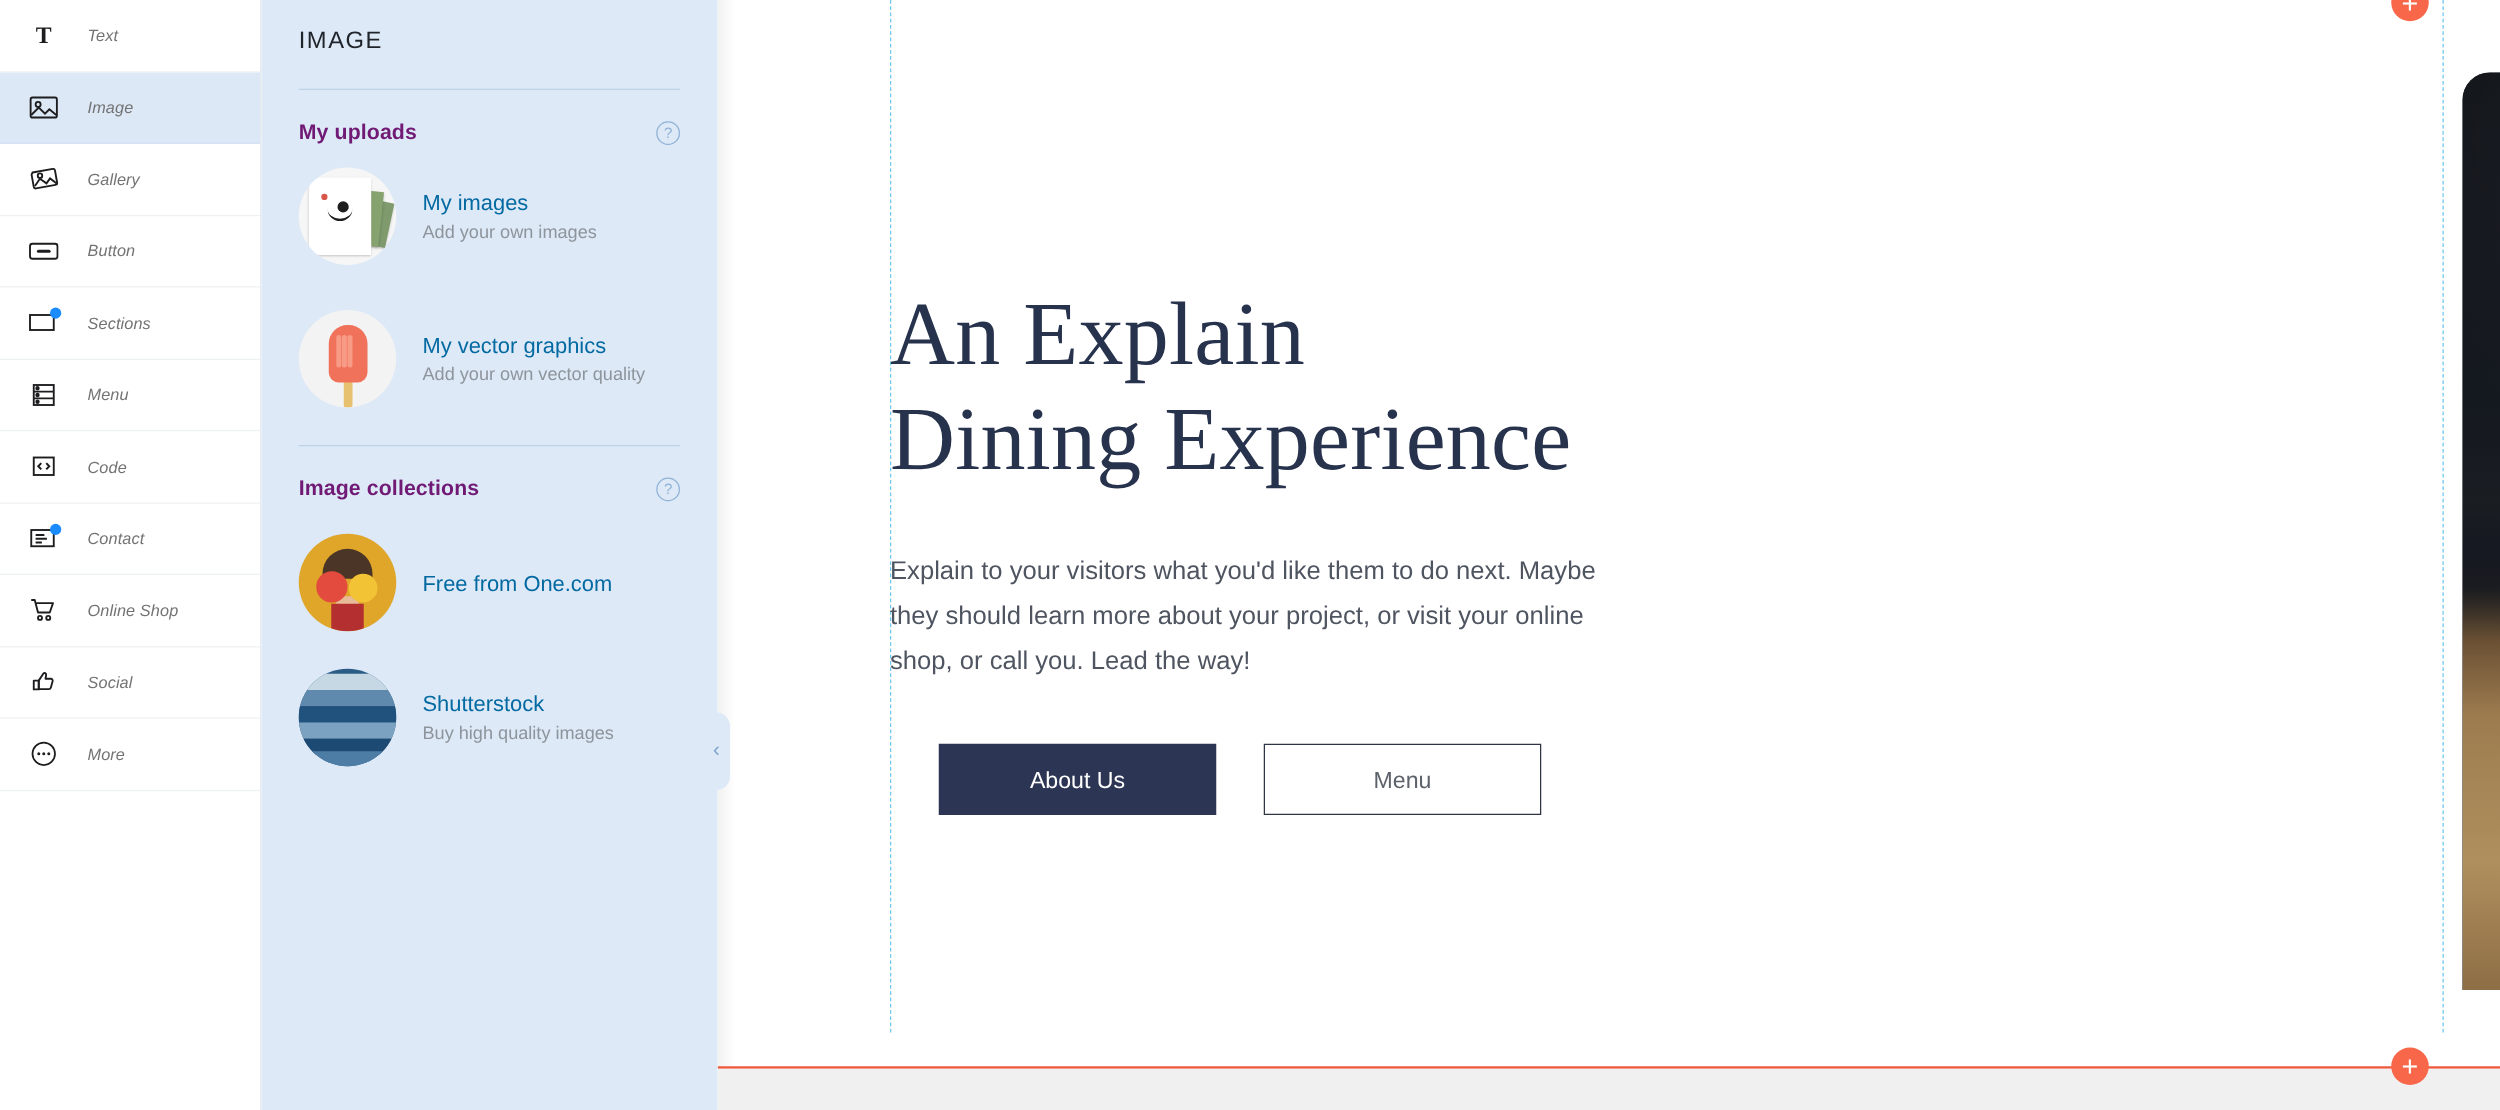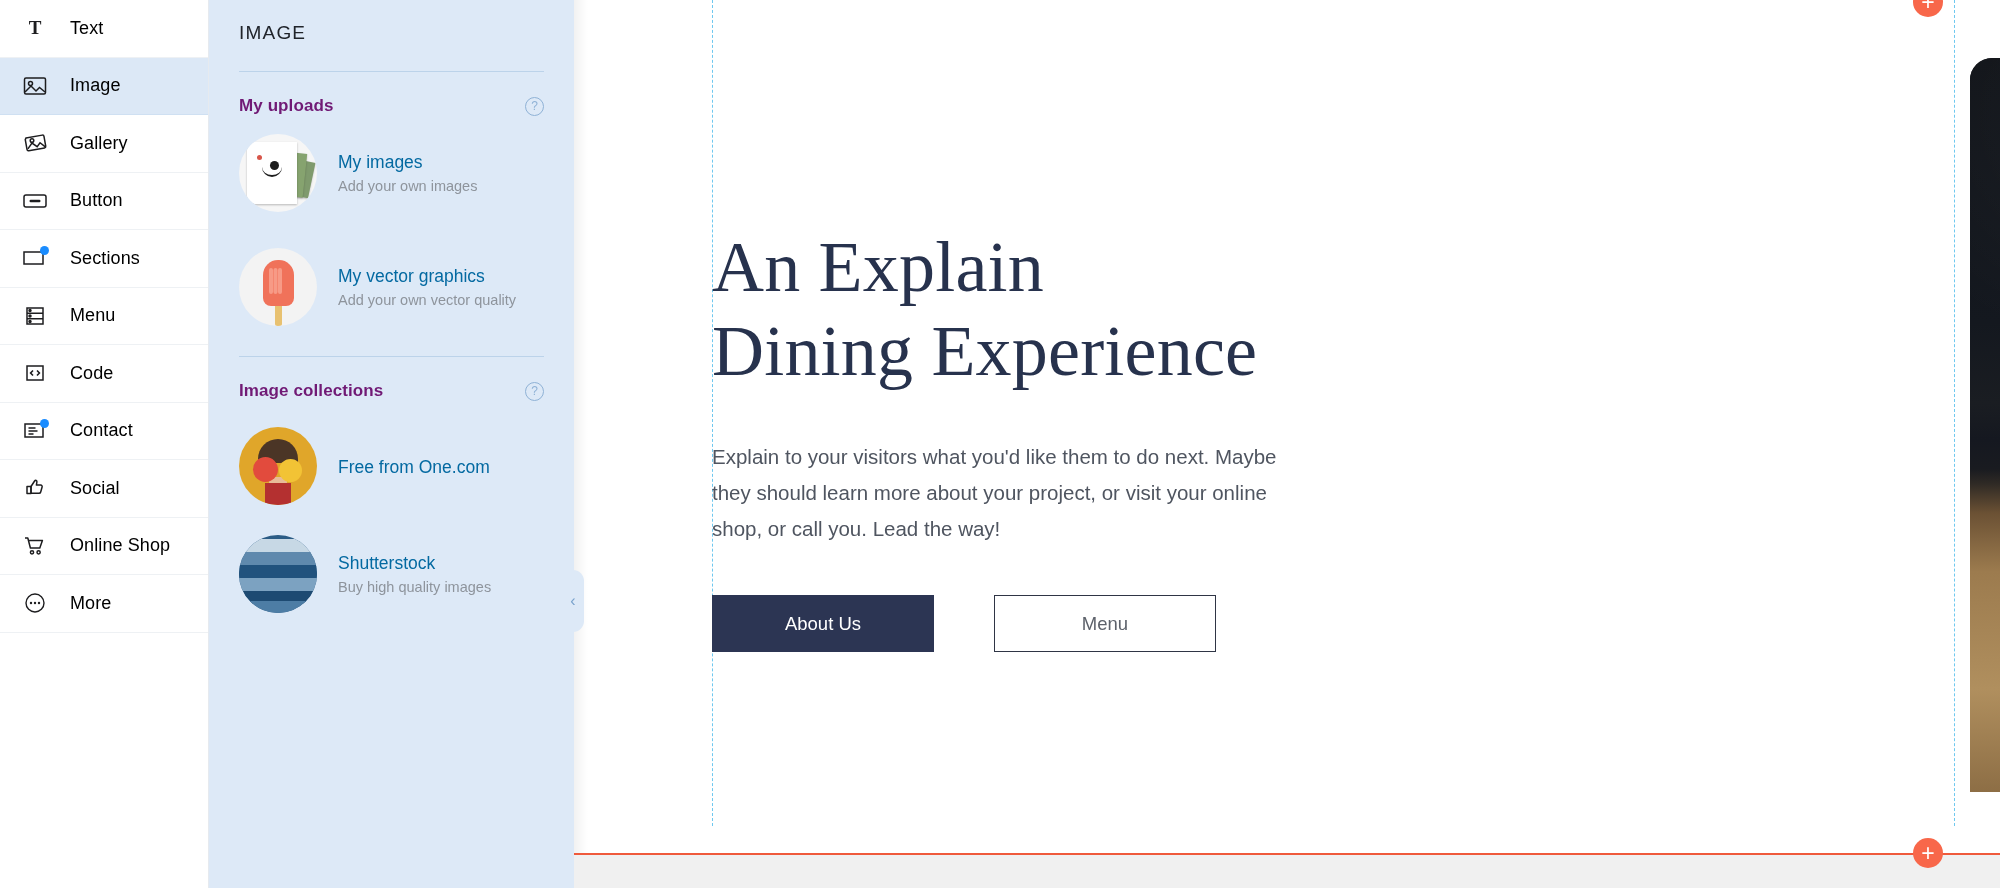--- a/index.html
+++ b/index.html
@@ -19,21 +19,21 @@
   .rail-item {
     height: 57.5px; display: flex; align-items: center;
     padding-left: 22px; gap: 22px;
     border-bottom: 1px solid #eef1f4; cursor: pointer;
     position: relative;
   }
   .rail-item.active { background: #dce8f6; border-bottom-color: #cfe0f2; }
   .rail-icon { width: 26px; height: 26px; position: relative; flex: 0 0 26px;
                display: flex; align-items: center; justify-content: center; color: #1d1d1f; }
   .rail-icon svg { display: block; }
-  .rail-label { font-size: 18px; color: #000000; letter-spacing: .1px; }
+  .rail-label { font-size: 13px; color: #737373; letter-spacing: .1px; font-style: italic; }
   .dot {
     position: absolute; width: 9px; height: 9px; border-radius: 50%;
     background: #1a8cff; top: 1px; right: -1px;
   }
 
   
   .panel {
     width: 365px; flex: 0 0 365px; height: 888px;
     background: #dde9f7; position: relative; z-index: 4;
   }
@@ -115,21 +115,21 @@
 
   .hero { position: absolute; left: 138px; top: 225px; width: 600px; }
   h1.hero-title {
     font-family: "Liberation Serif", serif; font-size: 72px; line-height: 1.17;
     color: #27324d; font-weight: 400; letter-spacing: .2px;
   }
   .hero-sub {
     margin-top: 46px; font-size: 20.5px; line-height: 1.74; color: #4f5560;
     max-width: 585px;
   }
-  .btn-row { margin-top: 49px; display: flex; gap: 60px; }
+  .btn-row { margin-top: 49px; display: flex; gap: 38px; margin-left: 39px; }
   .btn {
     width: 222px; height: 57px; display: flex; align-items: center; justify-content: center;
     font-size: 18.5px; cursor: pointer;
   }
   .btn-primary { background: #2c3553; color: #ffffff; }
   .btn-ghost { background: #ffffff; color: #5d626b; border: 1.3px solid #2f3545; }
 
   .photo {
     position: absolute; left: 1396px; top: 58px; width: 553px; height: 734px;
     border-radius: 22px 0 0 0; overflow: hidden;
@@ -255,37 +255,37 @@
           <rect x="2" y="3" width="18" height="13"></rect>
           <path d="M5.5 7h7M5.5 10h9M5.5 13h5"></path>
         </svg>
         <span class="dot"></span>
       </span>
       <span class="rail-label">Contact</span>
     </div>
 
     <div class="rail-item">
       <span class="rail-icon">
-        <svg width="22" height="22" viewBox="0 0 22 22" fill="none" stroke="#1d1d1f" stroke-width="1.5" stroke-linejoin="round">
-          <path d="M7 9.5l3.6-5.5c.9-1.2 2.6-.4 2.3 1L12.4 8h4.2c1.1 0 1.8 1 1.5 2l-1.4 5c-.2.8-.9 1.3-1.7 1.3H7z"></path>
-          <rect x="3" y="9.5" width="4" height="7"></rect>
-        </svg>
-      </span>
-      <span class="rail-label">Social</span>
-    </div>
-
-    <div class="rail-item">
-      <span class="rail-icon">
         <svg width="24" height="22" viewBox="0 0 24 22" fill="none" stroke="#1d1d1f" stroke-width="1.5" stroke-linejoin="round">
           <path d="M2 3h2.8l2.6 10h9.4l2.6-7.5H6.2"></path>
           <circle cx="9" cy="17.3" r="1.6"></circle>
           <circle cx="15.6" cy="17.3" r="1.6"></circle>
         </svg>
       </span>
       <span class="rail-label">Online Shop</span>
+    </div>
+
+    <div class="rail-item">
+      <span class="rail-icon">
+        <svg width="22" height="22" viewBox="0 0 22 22" fill="none" stroke="#1d1d1f" stroke-width="1.5" stroke-linejoin="round">
+          <path d="M7 9.5l3.6-5.5c.9-1.2 2.6-.4 2.3 1L12.4 8h4.2c1.1 0 1.8 1 1.5 2l-1.4 5c-.2.8-.9 1.3-1.7 1.3H7z"></path>
+          <rect x="3" y="9.5" width="4" height="7"></rect>
+        </svg>
+      </span>
+      <span class="rail-label">Social</span>
     </div>
 
     <div class="rail-item">
       <span class="rail-icon">
         <svg width="22" height="22" viewBox="0 0 22 22" fill="none" stroke="#1d1d1f" stroke-width="1.4">
           <circle cx="11" cy="11" r="9"></circle>
           <circle cx="7" cy="11" r="1.2" fill="#1d1d1f" stroke="none"></circle>
           <circle cx="11" cy="11" r="1.2" fill="#1d1d1f" stroke="none"></circle>
           <circle cx="15" cy="11" r="1.2" fill="#1d1d1f" stroke="none"></circle>
         </svg>

